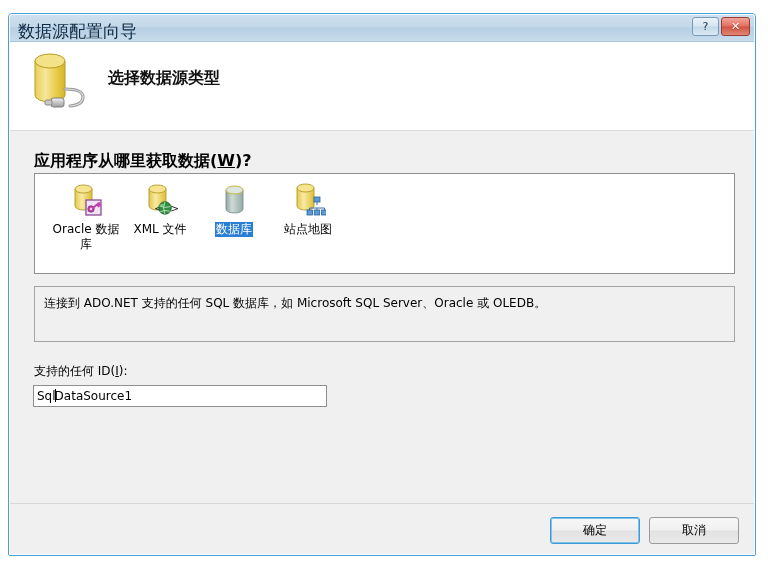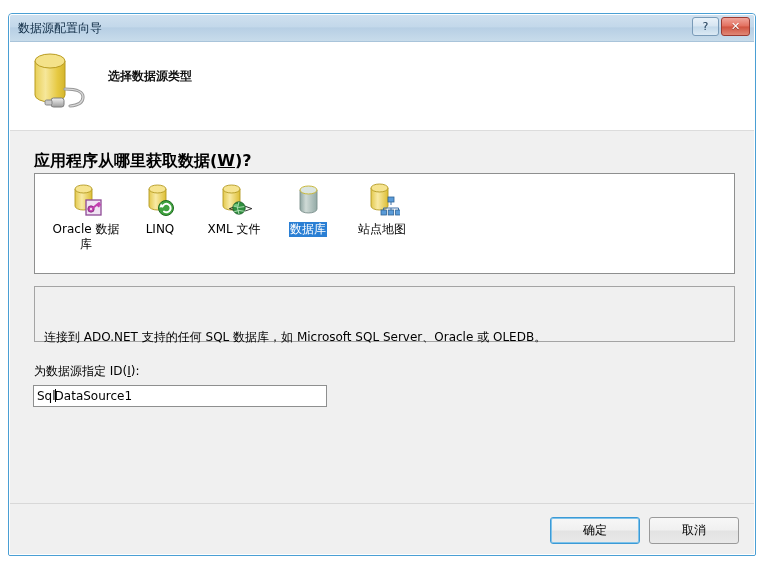--- a/index.html
+++ b/index.html
@@ -42,21 +42,21 @@
     position: relative;
     height: 27px;
     background: linear-gradient(to bottom, #cfe0ef 0%, #c3d8ea 45%, #b7cfe4 50%, #c8dceb 100%);
     border-bottom: 1px solid #a9c4da;
     box-sizing: border-box;
   }
   .title-text {
     position: absolute;
     left: 8px;
     top: 5px;
-    font-size: 12px;
+    font-size: 17px;
     color: #0d2a43;
     font-family: "DejaVu Sans", "Liberation Sans", sans-serif;
     white-space: nowrap;
   }
   .winbtns {
     position: absolute;
     right: 4px;
     top: 2px;
     display: flex;
     gap: 2px;
@@ -94,21 +94,21 @@
     position: absolute;
     left: 14px;
     top: 7px;
     width: 70px;
     height: 62px;
   }
   .header-title {
     position: absolute;
     left: 98px;
     top: 26px;
-    font-size: 12px;
+    font-size: 16px;
     font-weight: bold;
     color: #111111;
   }
 
   
   .body {
     position: relative;
     height: 372px;
     background: #f0f0f0;
   }
@@ -172,21 +172,20 @@
     height: 56px;
     box-sizing: border-box;
     background: #f0f0f0;
     border: 1px solid #a4a4a4;
     padding: 8px 9px;
   }
   .desc-text {
     font-size: 12px;
     color: #000000;
     line-height: 17px;
-    margin-top: 34px;
   }
 
   .id-label {
     position: absolute;
     left: 24px;
     top: 232px;
     font-size: 12px;
     color: #000000;
   }
   .id-label u { text-decoration: underline; }
@@ -314,32 +313,20 @@
                 <ellipse cx="15.5" cy="7" rx="8.5" ry="4" fill="#f6e490" stroke="#b39a22" stroke-width="0.9"></ellipse>
                 <rect x="18" y="18" width="15" height="15" fill="#f0e3f3" stroke="#8e4b96" stroke-width="1.3"></rect>
                 <circle cx="23" cy="27" r="3.2" fill="#c23fb0" stroke="#7c2d78" stroke-width="0.8"></circle>
                 <circle cx="23" cy="27" r="1.2" fill="#f2d6ef"></circle>
                 <path d="M25.5 25.5 L31 21 M29.2 22.8 l1.6 1.6 M30.6 21.4 l1.4 1.4" stroke="#c23fb0" stroke-width="2" stroke-linecap="round"></path>
               </svg>
             </div>
             <div class="source-label">Oracle 数据库</div>
           </div>
 
-          <div class="source-item">
-            <div class="source-ico">
-              <svg width="36" height="36" viewBox="0 0 36 36" xmlns="http://www.w3.org/2000/svg">
-                <path d="M7 7 h17 v17 a8.5 4 0 0 1 -17 0 z" fill="url(#cy1)" stroke="#b39a22" stroke-width="0.9"></path>
-                <ellipse cx="15.5" cy="7" rx="8.5" ry="4" fill="#f6e490" stroke="#b39a22" stroke-width="0.9"></ellipse>
-                <circle cx="24" cy="26" r="7.5" fill="#3fa23f" stroke="#1f6b1f" stroke-width="1"></circle>
-                <path d="M20.5 24.5 a4.2 4.2 0 1 1 1.5 5" fill="none" stroke="#ffffff" stroke-width="2" stroke-linecap="round"></path>
-                <path d="M19 21.5 l2.6 3.6 l-4.2 0.4 z" fill="#ffffff"></path>
-              </svg>
-            </div>
-            <div class="source-label">LINQ</div>
-          </div>
 
           <div class="source-item">
             <div class="source-ico">
               <svg width="36" height="36" viewBox="0 0 36 36" xmlns="http://www.w3.org/2000/svg">
                 <path d="M7 7 h17 v17 a8.5 4 0 0 1 -17 0 z" fill="url(#cy1)" stroke="#b39a22" stroke-width="0.9"></path>
                 <ellipse cx="15.5" cy="7" rx="8.5" ry="4" fill="#f6e490" stroke="#b39a22" stroke-width="0.9"></ellipse>
                 <text x="12" y="30" font-family="DejaVu Sans, sans-serif" font-size="11" fill="#2b2b2b">&lt;</text>
                 <text x="28" y="30" font-family="DejaVu Sans, sans-serif" font-size="11" fill="#2b2b2b">&gt;</text>
                 <circle cx="23" cy="26" r="6.2" fill="#2f8f3f" stroke="#1c5c28" stroke-width="0.9"></circle>
                 <path d="M17.4 24 q5 2.5 11 0.6 M23 19.8 q-3 6 0 12.4 M18.3 29.6 q4.8 -2 9.4 -0.4" fill="none" stroke="#bfe8c2" stroke-width="0.9"></path>
@@ -384,21 +371,21 @@
             <div class="source-label">站点地图</div>
           </div>
 
         </div>
       </div>
 
       <div class="desc-panel">
         <div class="desc-text">连接到 ADO.NET 支持的任何 SQL 数据库，如 Microsoft SQL Server、Oracle 或 OLEDB。</div>
       </div>
 
-      <div class="id-label"><span>为数据源指定 ID(</span><u>I</u><span>):</span></div>
+      <div class="id-label"><span>支持的任何 ID(</span><u>I</u><span>):</span></div>
 
       <div class="id-input"><span>Sql</span><span class="caret"></span><span>DataSource1</span></div>
 
     </div>
 
     <div class="footer">
       <div class="btn btn-ok">确定</div>
       <div class="btn btn-cancel">取消</div>
     </div>
 

